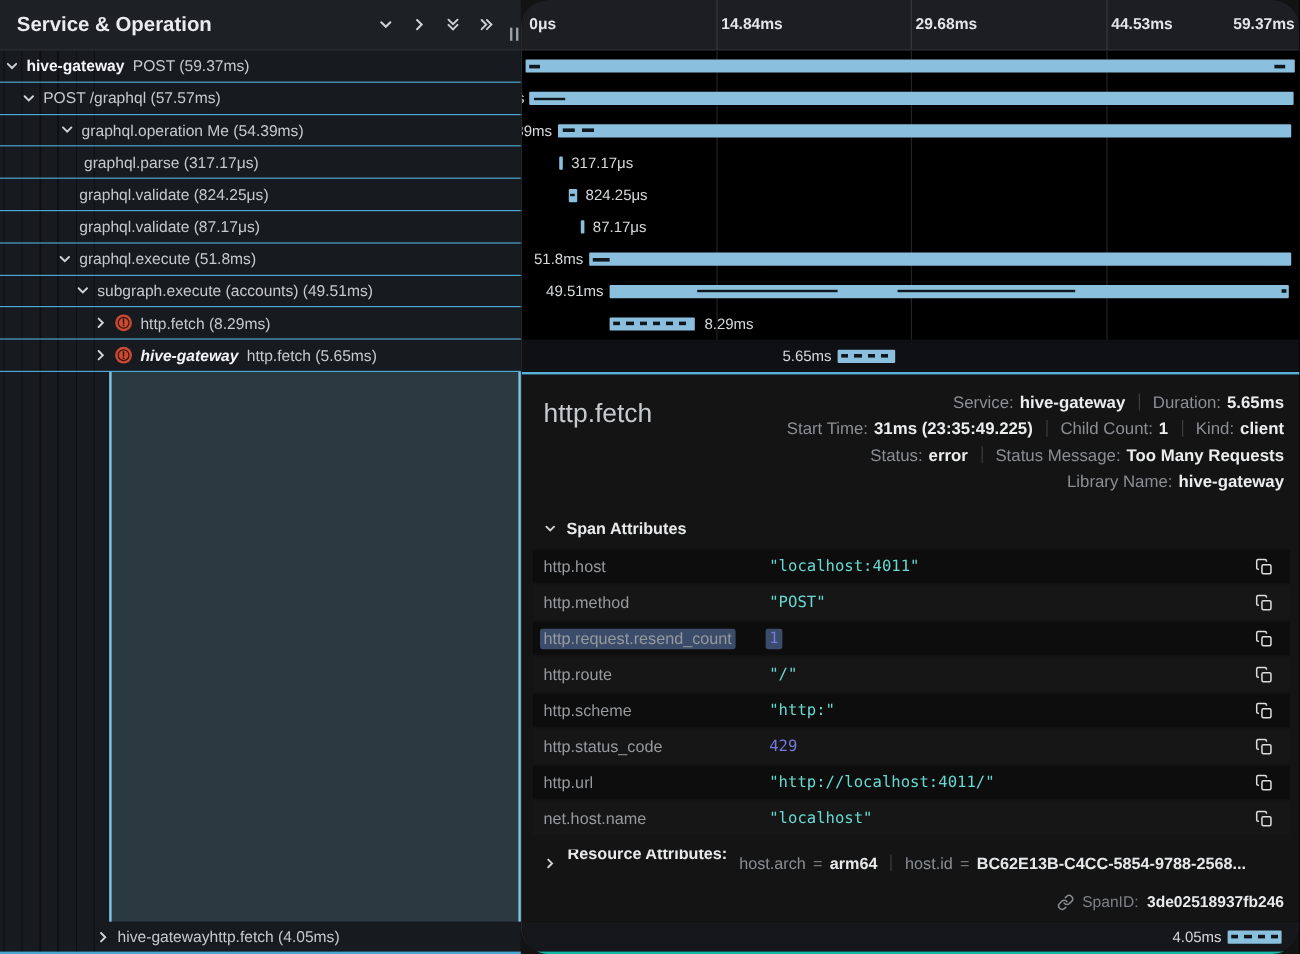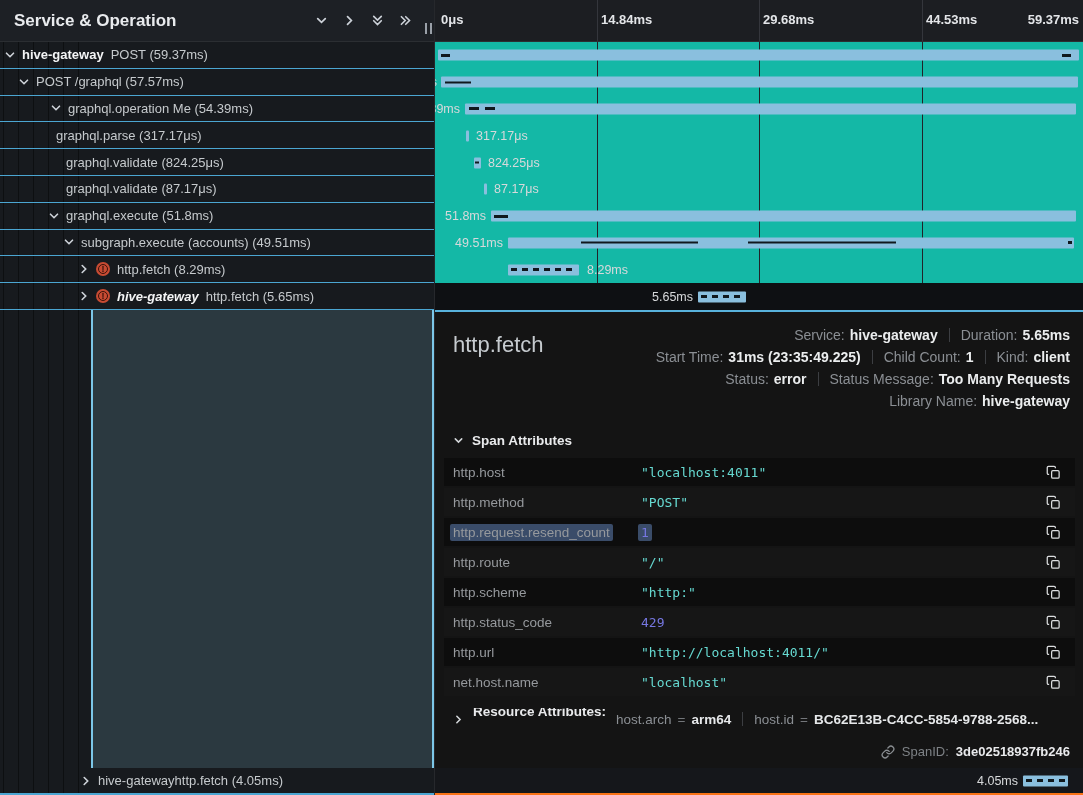--- a/index.html
+++ b/index.html
@@ -32,22 +32,22 @@
              color:#31100a; font-weight:bold; font-size:9px; line-height:1; }
   .erricon::before { content:""; position:absolute; inset:2px; border:1.2px solid #3a1209; border-radius:50%; }
 
   .hl { position:absolute; left:91px; top:310px; width:343px; height:458px; background:#2b3940;
         border-left:2px solid #7cc7e8; border-right:2px solid #7cc7e8; }
 
   .brow { position:absolute; left:0; top:768px; width:434px; height:27px; display:flex; align-items:center;
           border-bottom:2px solid #4ba6d2; font-size:13px; color:#c6cacd; white-space:nowrap; cursor:pointer; }
 
   
-  .right { position:absolute; left:434px; top:0; width:649px; height:795px; background:#14b8a6;
-           overflow:hidden; border-left:1px solid #26282c; }
+  .right { position:absolute; left:434px; top:0; width:649px; height:795px; background:#000000;
+           overflow:hidden; border-left:1px solid #26282c;border-radius:23px; }
   .gridv { background-image:
       linear-gradient(#222329,#222329), linear-gradient(#222329,#222329), linear-gradient(#222329,#222329);
       background-size:1px 100%; background-repeat:no-repeat;
       background-position:162px 0, 324px 0, 487px 0; }
   .rheader { position:absolute; left:0; top:0; width:649px; height:42px; background:#1c1e22;
              border-bottom:1px solid #2c2e33;
              background-image:
                linear-gradient(#34363c,#34363c), linear-gradient(#34363c,#34363c), linear-gradient(#34363c,#34363c);
              background-size:1px 100%; background-repeat:no-repeat;
              background-position:162px 0, 324px 0, 487px 0; }
@@ -90,21 +90,21 @@
   .res-line { margin-top:12px; height:22px; display:flex; align-items:center; font-size:13.5px;
               color:#8b8f94; white-space:nowrap; overflow:hidden; cursor:pointer; }
   .res-line .rt { color:#e9eaec; font-weight:bold; margin:0 10px 16px 9px; }
   .res-line b { color:#e6e8ea; margin-left:6px; }
   .res-line .eq { margin-left:6px; color:#6f7control; color:#73767a; }
   .spanid { display:flex; justify-content:flex-end; align-items:center; gap:7px; margin-top:14px;
             font-size:13px; color:#7e8286; }
   .spanid b { color:#e9eaec; }
 
   .bstrip { position:absolute; left:0; top:768px; width:649px; height:27px; background:#15171b;
-            border-bottom:2px solid #f97316; }
+            border-bottom:2px solid #14b8a6; }
 
   svg { display:block; }
 </style>
 </head>
 <body>
 
 <div class="app">
 
   <div class="left">
     <div class="guides"></div>
@@ -158,21 +158,21 @@
         <span>POST /graphql (57.57ms)</span>
       </div>
       <div class="trow" style="padding-left:50px">
         <span class="chev">
             <svg width="12" height="12" viewBox="0 0 12 12">
               <path d="M2.5 4.2L6 7.7l3.5-3.5" fill="none" stroke="#cfd4da" stroke-width="1.6" stroke-linecap="round"></path>
             </svg>
           </span>
         <span>graphql.operation Me (54.39ms)</span>
       </div>
-      <div class="trow" style="padding-left:56px">
+      <div class="trow" style="padding-left:70px">
         <span>graphql.parse (317.17μs)</span>
       </div>
       <div class="trow" style="padding-left:66px">
         <span>graphql.validate (824.25μs)</span>
       </div>
       <div class="trow" style="padding-left:66px">
         <span>graphql.validate (87.17μs)</span>
       </div>
       <div class="trow" style="padding-left:48px">
         <span class="chev">

